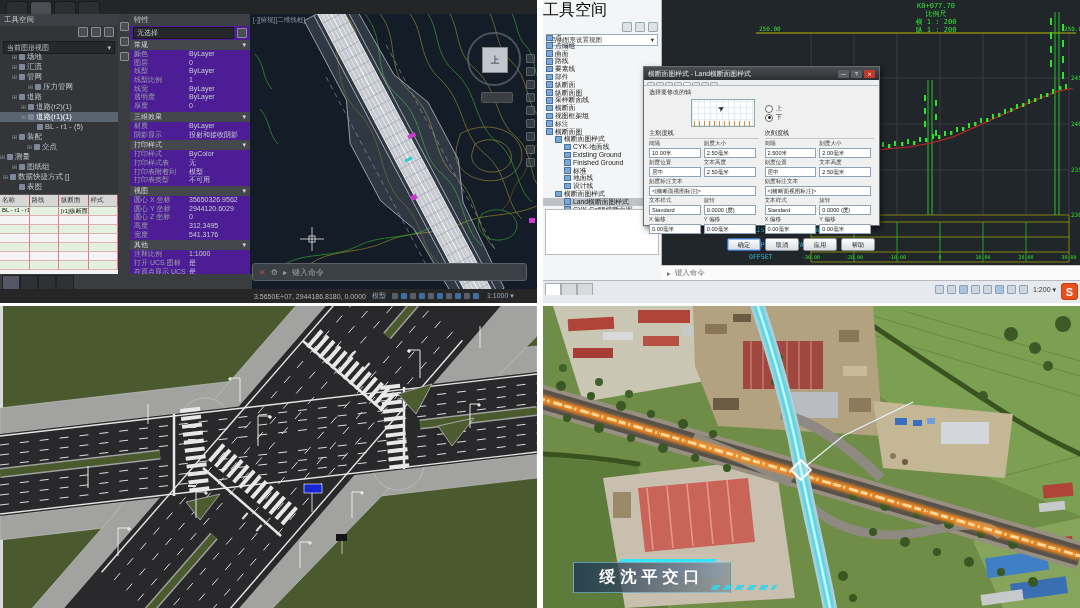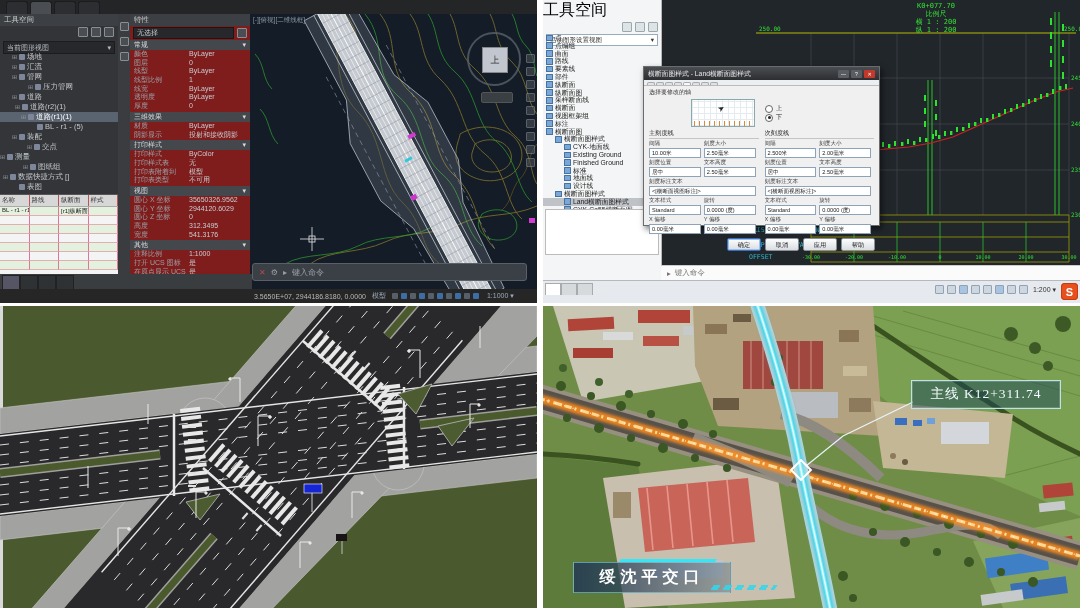--- a/index.html
+++ b/index.html
@@ -28,21 +28,21 @@
   .t-item.sel{background:#5a6470;color:#fff;}
   .t-item.leaf .exp{visibility:hidden;}
   .t-table{position:absolute;left:0;top:180px;width:100%;height:80px;background:#f4f4f4;border-top:1px solid #555;}
   .t-thead{display:flex;background:#d7d7d7;border-bottom:1px solid #aaa;}
   .t-th{flex:1;font-size:6.5px;color:#333;padding:1px 2px;border-right:1px solid #b55;white-space:nowrap;overflow:hidden;}
   .t-trow{display:flex;height:9px;}
   .t-td{flex:1;font-size:6px;color:#222;border-right:1px solid #d79;border-bottom:1px solid #e0b0b0;white-space:nowrap;overflow:hidden;padding:0 2px;}
   .t-trow:nth-child(even){background:#e4f1de;}
   .q1-strip{position:absolute;left:118px;top:14px;width:12px;bottom:29px;background:#3a3c3f;border-right:1px solid #202124;display:flex;flex-direction:column;align-items:center;gap:6px;padding-top:8px;}
   .q1-strip .mini-ic{width:7px;height:7px;}
-  .q1-props{position:absolute;left:130px;top:14px;width:120px;bottom:19px;background:#7f1d1d;border-right:1px solid #a21caf;}
+  .q1-props{position:absolute;left:130px;top:14px;width:120px;bottom:19px;background:#4c1d95;border-right:1px solid #a21caf;}
   .p-combo{display:flex;align-items:center;gap:3px;margin:1px 3px;}
   .p-combo .sel-box{flex:1;height:10px;background:#26282b;border:1px solid #17181a;color:#cfd3d8;font-size:7px;line-height:10px;padding:0 3px;}
   .p-sec-h{height:10px;line-height:10px;background:#44474c;color:#d8dadd;font-size:7px;padding:0 4px;margin-top:1px;display:flex;justify-content:space-between;}
   .p-row{display:flex;height:8.7px;line-height:8.7px;font-size:7px;}
   .p-k{width:55px;color:#9aa0a6;padding-left:4px;white-space:nowrap;overflow:hidden;}
   .p-v{flex:1;color:#c8ccd1;white-space:nowrap;overflow:hidden;}
   .q1-canvas{position:absolute;left:250px;top:14px;right:0;bottom:14px;background:#131c27;}
   .vp-label{position:absolute;left:3px;top:2px;font-size:6.5px;color:#8d98a5;z-index:3;}
   .viewcube{position:absolute;right:16px;top:18px;width:54px;height:54px;z-index:3;}
   .vc-ring{position:absolute;inset:0;border:2px solid #5d646e;border-radius:50%;opacity:.75;}
@@ -185,21 +185,21 @@
         <div class="t-item" style="padding-left: 28px;">
         <span class="exp">⊞</span>
         <span class="nico"></span>
         <span>压力管网</span>
       </div>
         <div class="t-item" style="padding-left: 12px;">
         <span class="exp">⊞</span>
         <span class="nico"></span>
         <span>道路</span>
       </div>
-        <div class="t-item" style="padding-left: 15px;">
+        <div class="t-item" style="padding-left: 21px;">
         <span class="exp">⊞</span>
         <span class="nico"></span>
         <span>道路(r2)(1)</span>
       </div>
         <div class="t-item sel" style="padding-left: 21px;">
         <span class="exp">⊞</span>
         <span class="nico"></span>
         <span>道路(r1)(1)</span>
       </div>
         <div class="t-item leaf" style="padding-left: 30px;">
@@ -215,21 +215,21 @@
         <div class="t-item" style="padding-left: 27px;">
         <span class="exp">⊞</span>
         <span class="nico"></span>
         <span>交点</span>
       </div>
         <div class="t-item" style="padding-left: 0;">
         <span class="exp">⊞</span>
         <span class="nico"></span>
         <span>测量</span>
       </div>
-        <div class="t-item" style="padding-left: 12px; margin-left: 11px;">
+        <div class="t-item" style="padding-left: 12px;">
         <span class="exp">⊞</span>
         <span class="nico"></span>
         <span>图纸组</span>
       </div>
         <div class="t-item" style="padding-left: 3px;">
         <span class="exp">⊞</span>
         <span class="nico"></span>
         <span>数据快捷方式 []</span>
       </div>
         <div class="t-item leaf" style="padding-left: 12px;">
@@ -1289,15 +1289,14 @@
       <path d="M213,-5 C235,60 250,120 258,164 C266,205 278,255 288,307" stroke="#cfd4d8" stroke-width="14" fill="none"></path>
       <path d="M213,-5 C235,60 250,120 258,164 C266,205 278,255 288,307" stroke="#17cfe8" stroke-width="8" fill="none" opacity="0.85" filter="url(#blur3)"></path>
       <path d="M213,-5 C235,60 250,120 258,164 C266,205 278,255 288,307" stroke="#7eeffb" stroke-width="3.5" fill="none"></path>
       <path d="M213,-5 C235,60 250,120 258,164 C266,205 278,255 288,307" stroke="#eafdff" stroke-width="1.3" fill="none"></path>
     </g>
     <g>
       <path d="M370,96 L300,130 L263,160" stroke="#e8f4f8" stroke-width="1.2" fill="none"></path>
       <rect x="-7" y="-7" width="14" height="14" transform="translate(258,164) rotate(45)" fill="rgba(255,255,255,0.2)" stroke="#ffffff" stroke-width="2"></rect>
     </g>
   </svg>
-  <div class="q4-label-main">主线 K12+311.74</div>
   <div class="q4-title">绥沈平交口</div>
 </div>
 
 </body></html>

